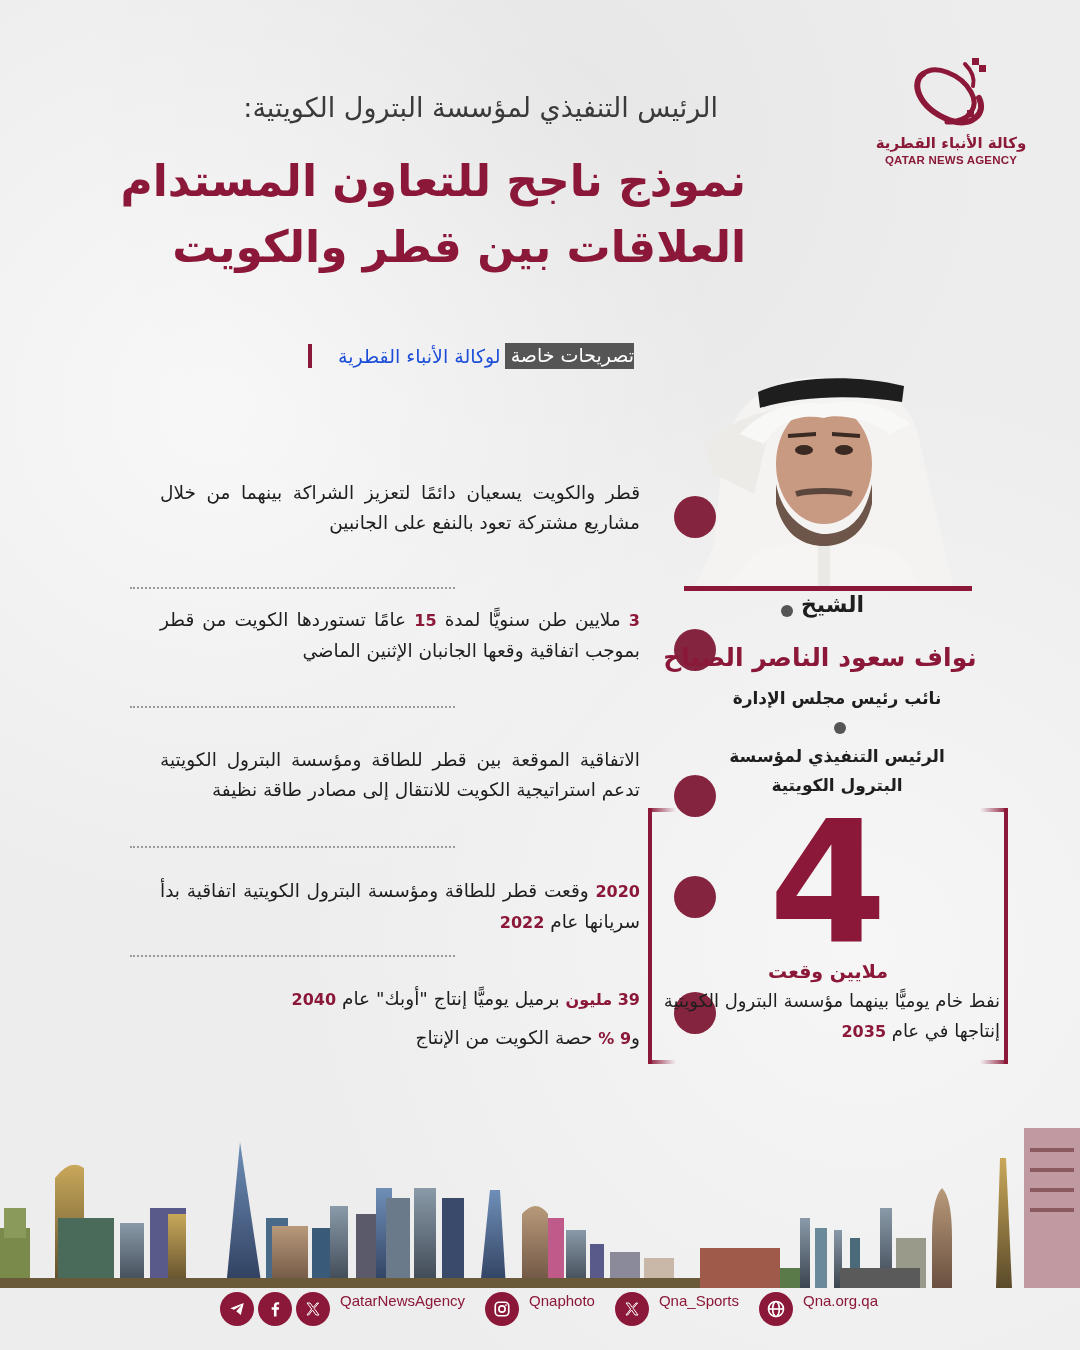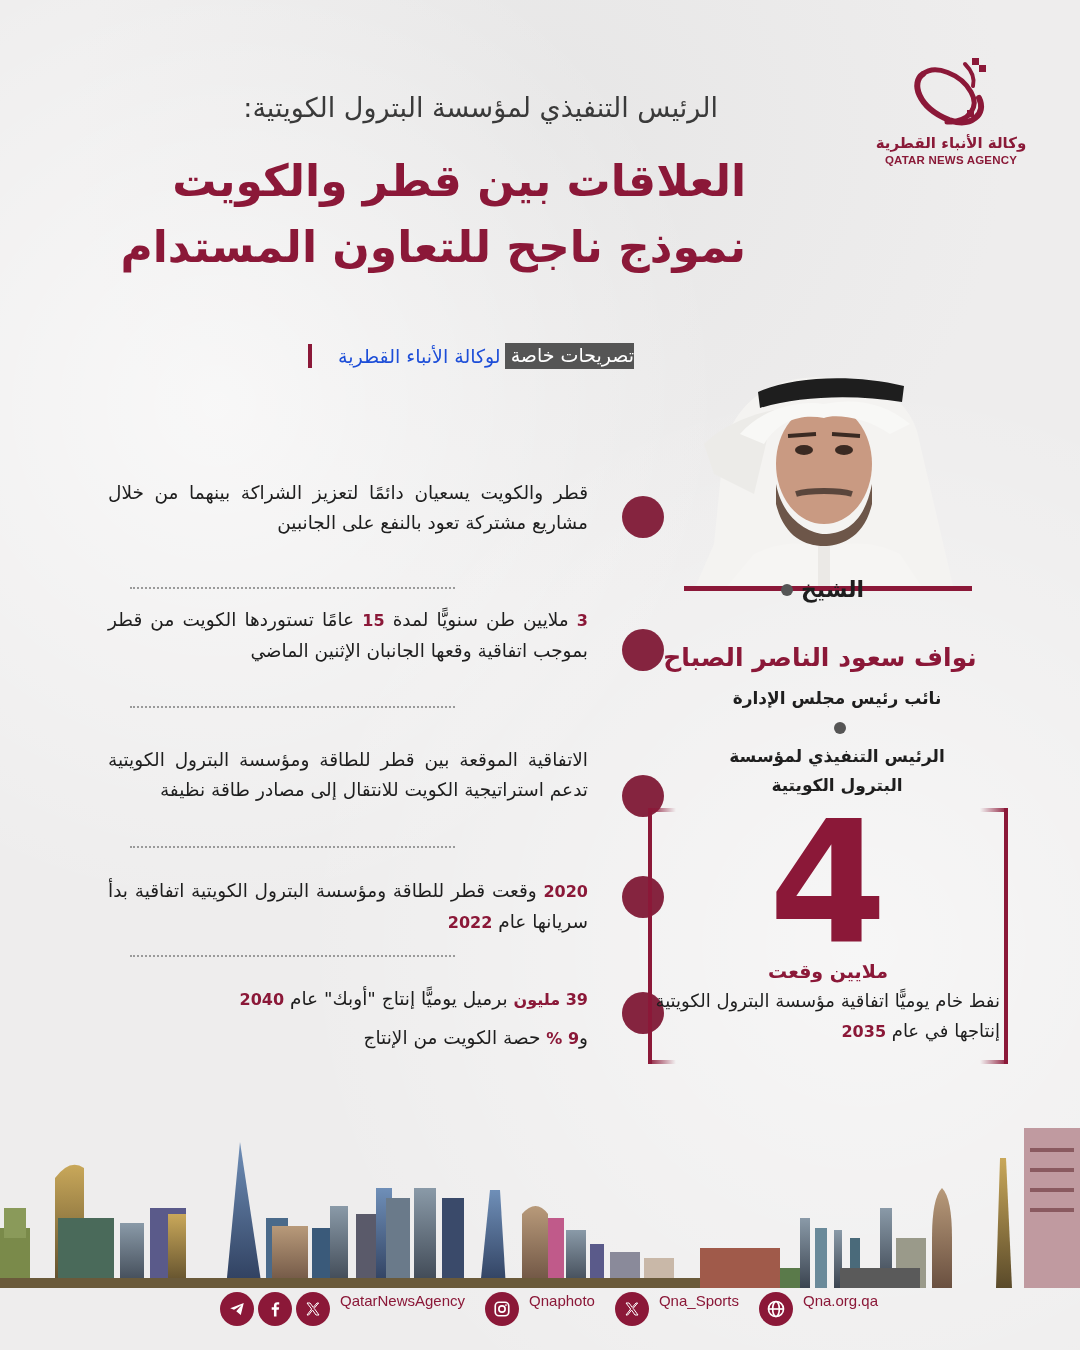--- a/index.html
+++ b/index.html
@@ -27,32 +27,32 @@
   .kicker { right: 362px; top: 92px; font-size: 27px; color: #3a3a3a; white-space: nowrap; }
   .title { right: 334px; top: 148px; width: 560px; text-align: center; font-weight: bold; color: #8b1838; font-size: 44px; line-height: 66px; white-space: nowrap; }
 
   
   .source { right: 446px; top: 343px; display: flex; align-items: center; gap: 0; font-size: 19px; white-space: nowrap; }
   .source-highlight { background: #555555; color: #ffffff; padding: 1px 0 3px 6px; }
   .source-rest { color: #1d4ed8; padding: 0 4px; margin-left: 20px; }
   .source-bar { width: 4px; height: 24px; background: #8b1838; margin-right: 2px; }
 
   
-  .point { right: 492px; width: 480px; display: flex; align-items: flex-end; }
+  .point { right: 440px; width: 480px; display: flex; align-items: flex-end; }
   .point-dot { position: absolute; right: -76px; width: 42px; height: 42px; border-radius: 50%; background: #85243f; }
   .point-text { font-size: 18.5px; line-height: 30px; color: #1e1e1e; text-align: justify; text-align-last: right; width: 100%; }
   .hl { color: #8b1838; font-weight: bold; font-size: 16px; }
   .sep { left: 130px; width: 325px; height: 0; border-top: 2px dotted #9a9a9a; }
 
   
   .portrait { left: 684px; top: 364px; width: 290px; height: 226px; overflow: hidden; }
   .portrait-bar { left: 684px; top: 586px; width: 288px; height: 5px; background: #8b1838; }
 
   
-  .p-prefix { right: 216px; top: 577px; font-size: 22px; font-weight: bold; color: #1e1e1e; display: flex; align-items: center; gap: 8px; }
+  .p-prefix { right: 216px; top: 592px; font-size: 22px; font-weight: bold; color: #1e1e1e; display: flex; align-items: flex-end; gap: 8px; }
   .gray-dot { width: 12px; height: 12px; border-radius: 50%; background: #555; display: inline-block; }
   .p-name { right: 100px; top: 643px; width: 320px; text-align: center; font-size: 25px; font-weight: bold; color: #8b1838; white-space: nowrap; }
   .p-role { right: 128px; top: 684px; width: 230px; font-size: 17px; font-weight: bold; line-height: 29px; color: #1e1e1e; text-align: center; }
   .p-role .gray-dot { margin-left: 6px; vertical-align: middle; }
 
   
   .stat-box { left: 648px; top: 808px; width: 360px; height: 256px; }
   .stat-box .b-left { position: absolute; left: 0; top: 0; width: 4px; height: 100%; background: #8b1838; }
   .stat-box .b-right { position: absolute; right: 0; top: 0; width: 4px; height: 100%; background: #8b1838; }
   .stat-box .b-tl { position: absolute; left: 0; top: 0; width: 28px; height: 4px; background: linear-gradient(to right, #8b1838, rgba(139,24,56,0)); }
@@ -83,22 +83,22 @@
     <rect x="71" y="6" width="7" height="7" fill="#8b1838"></rect>
     <rect x="78" y="13" width="7" height="7" fill="#8b1838"></rect>
     <rect x="66" y="58" width="7" height="7" fill="#8b1838"></rect>
   </svg>
   <div class="logo-ar">وكالة الأنباء القطرية</div>
   <div class="logo-en">QATAR NEWS AGENCY</div>
 </div>
 
 <div class="abs kicker">الرئيس التنفيذي لمؤسسة البترول الكويتية:</div>
 <div class="abs title">
+  <div>نموذج ناجح للتعاون المستدام</div>
   <div>العلاقات بين قطر والكويت</div>
-  <div>نموذج ناجح للتعاون المستدام</div>
 </div>
 
 <div class="abs source">
   <span class="source-highlight">تصريحات خاصة</span>
   <span class="source-rest">لوكالة الأنباء القطرية</span>
   <span class="source-bar"></span>
 </div>
 
 <div class="abs point" style="top:478px;">
   <span class="point-dot"></span>
@@ -174,21 +174,21 @@
 <div class="abs stat-box">
   <span class="b-left"></span>
   <span class="b-right"></span>
   <span class="b-tl"></span>
   <span class="b-tr"></span>
   <span class="b-bl"></span>
   <span class="b-br"></span>
   <div class="stat-num">4</div>
   <div class="stat-unit">ملايين وقعت</div>
   <div class="stat-desc">
-    <span>نفط خام يوميًّا اتفاقية مؤسسة البترول الكويتية إنتاجها في عام </span><span class="hl">2035</span>
+    <span>نفط خام يوميًّا بينهما مؤسسة البترول الكويتية إنتاجها في عام </span><span class="hl">2035</span>
   </div>
 </div>
 
 <div class="abs skyline">
   <svg width="1080" height="170" viewBox="0 0 1080 170" preserveAspectRatio="none">
     <defs>
       <linearGradient id="g1" x1="0" y1="0" x2="0" y2="1">
           <stop offset="0" stop-color="#6f8fb8"></stop>
           <stop offset="1" stop-color="#2d3d5c"></stop>
         </linearGradient>

